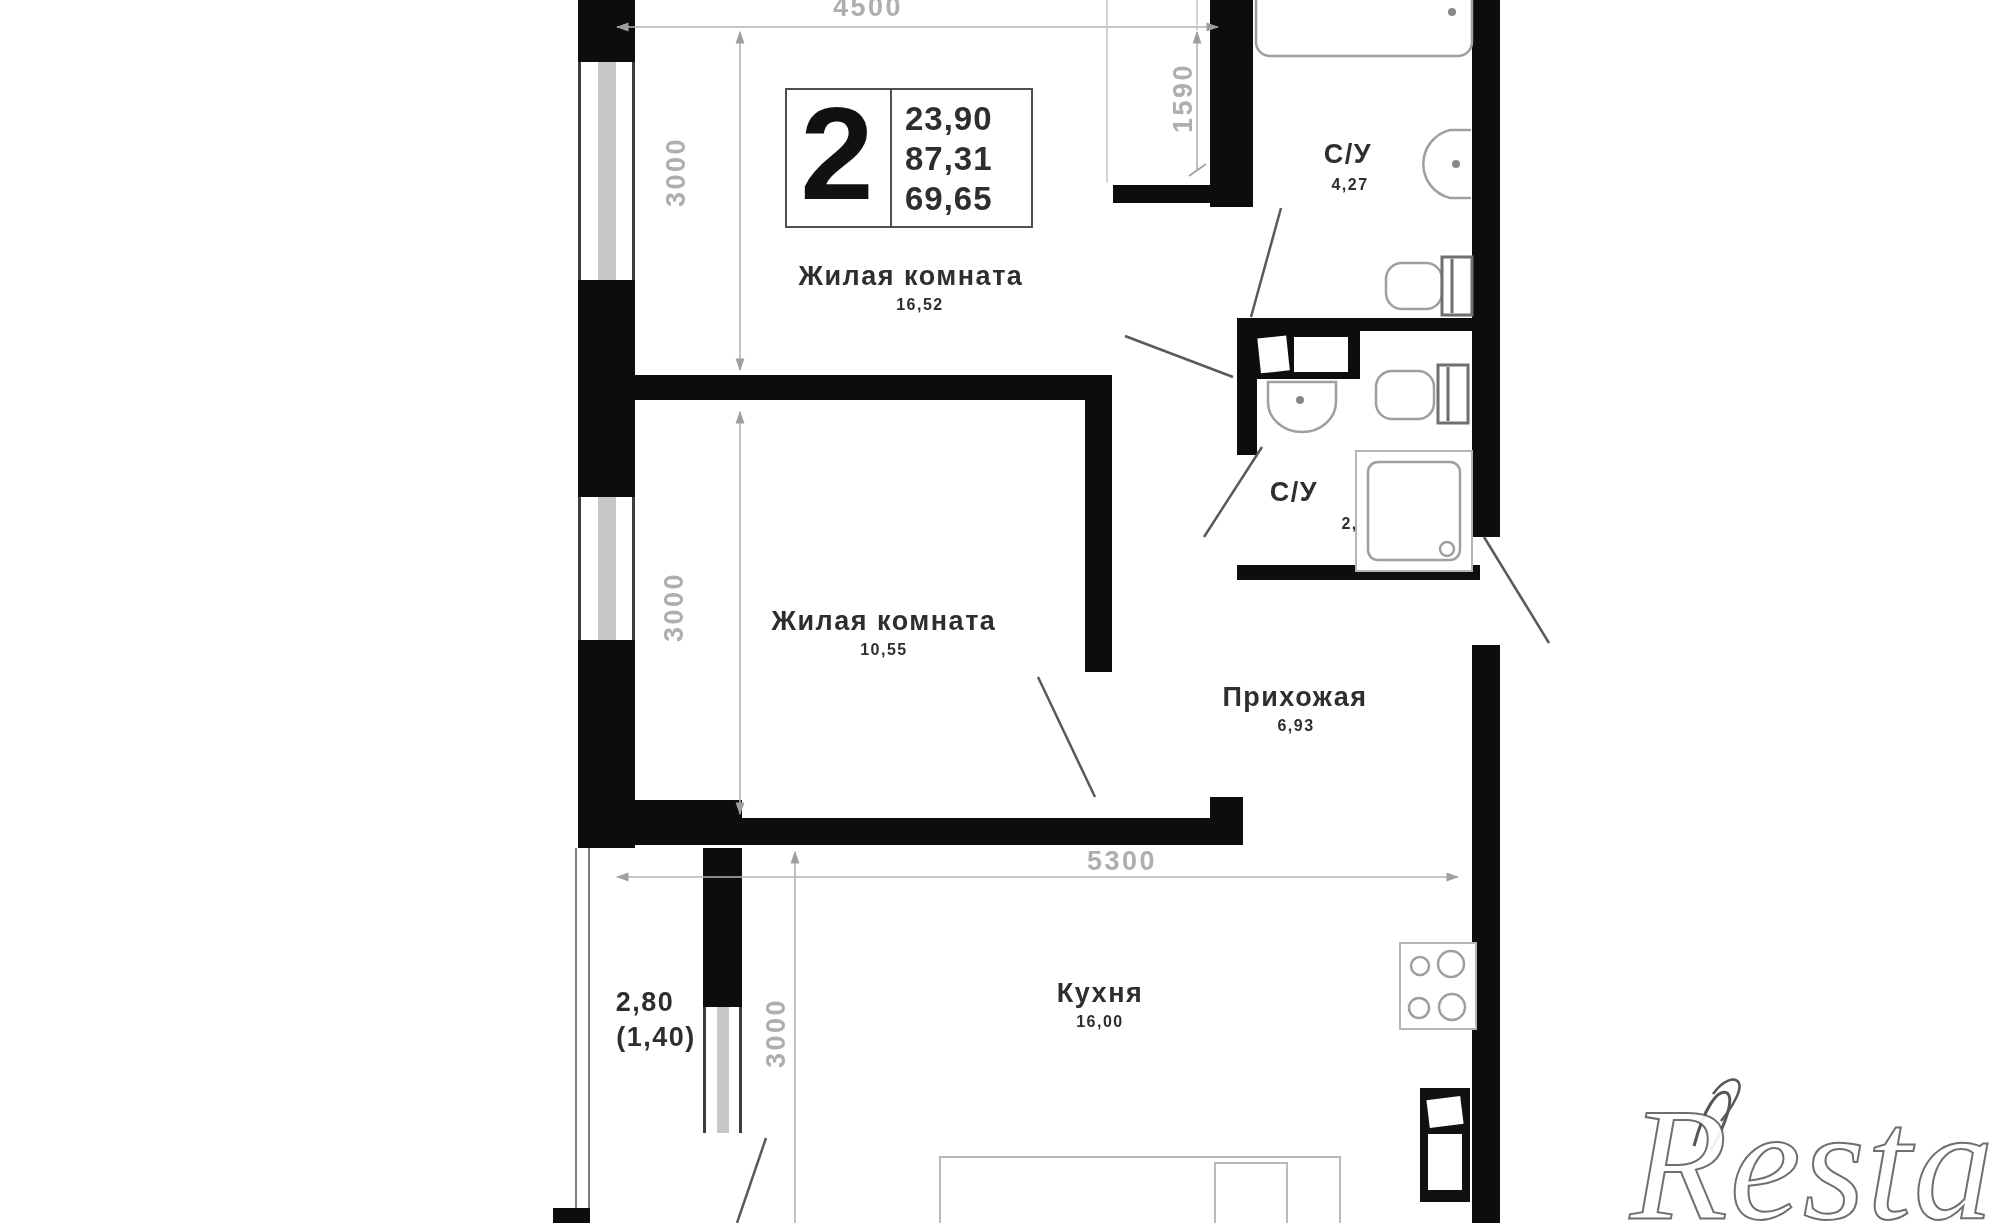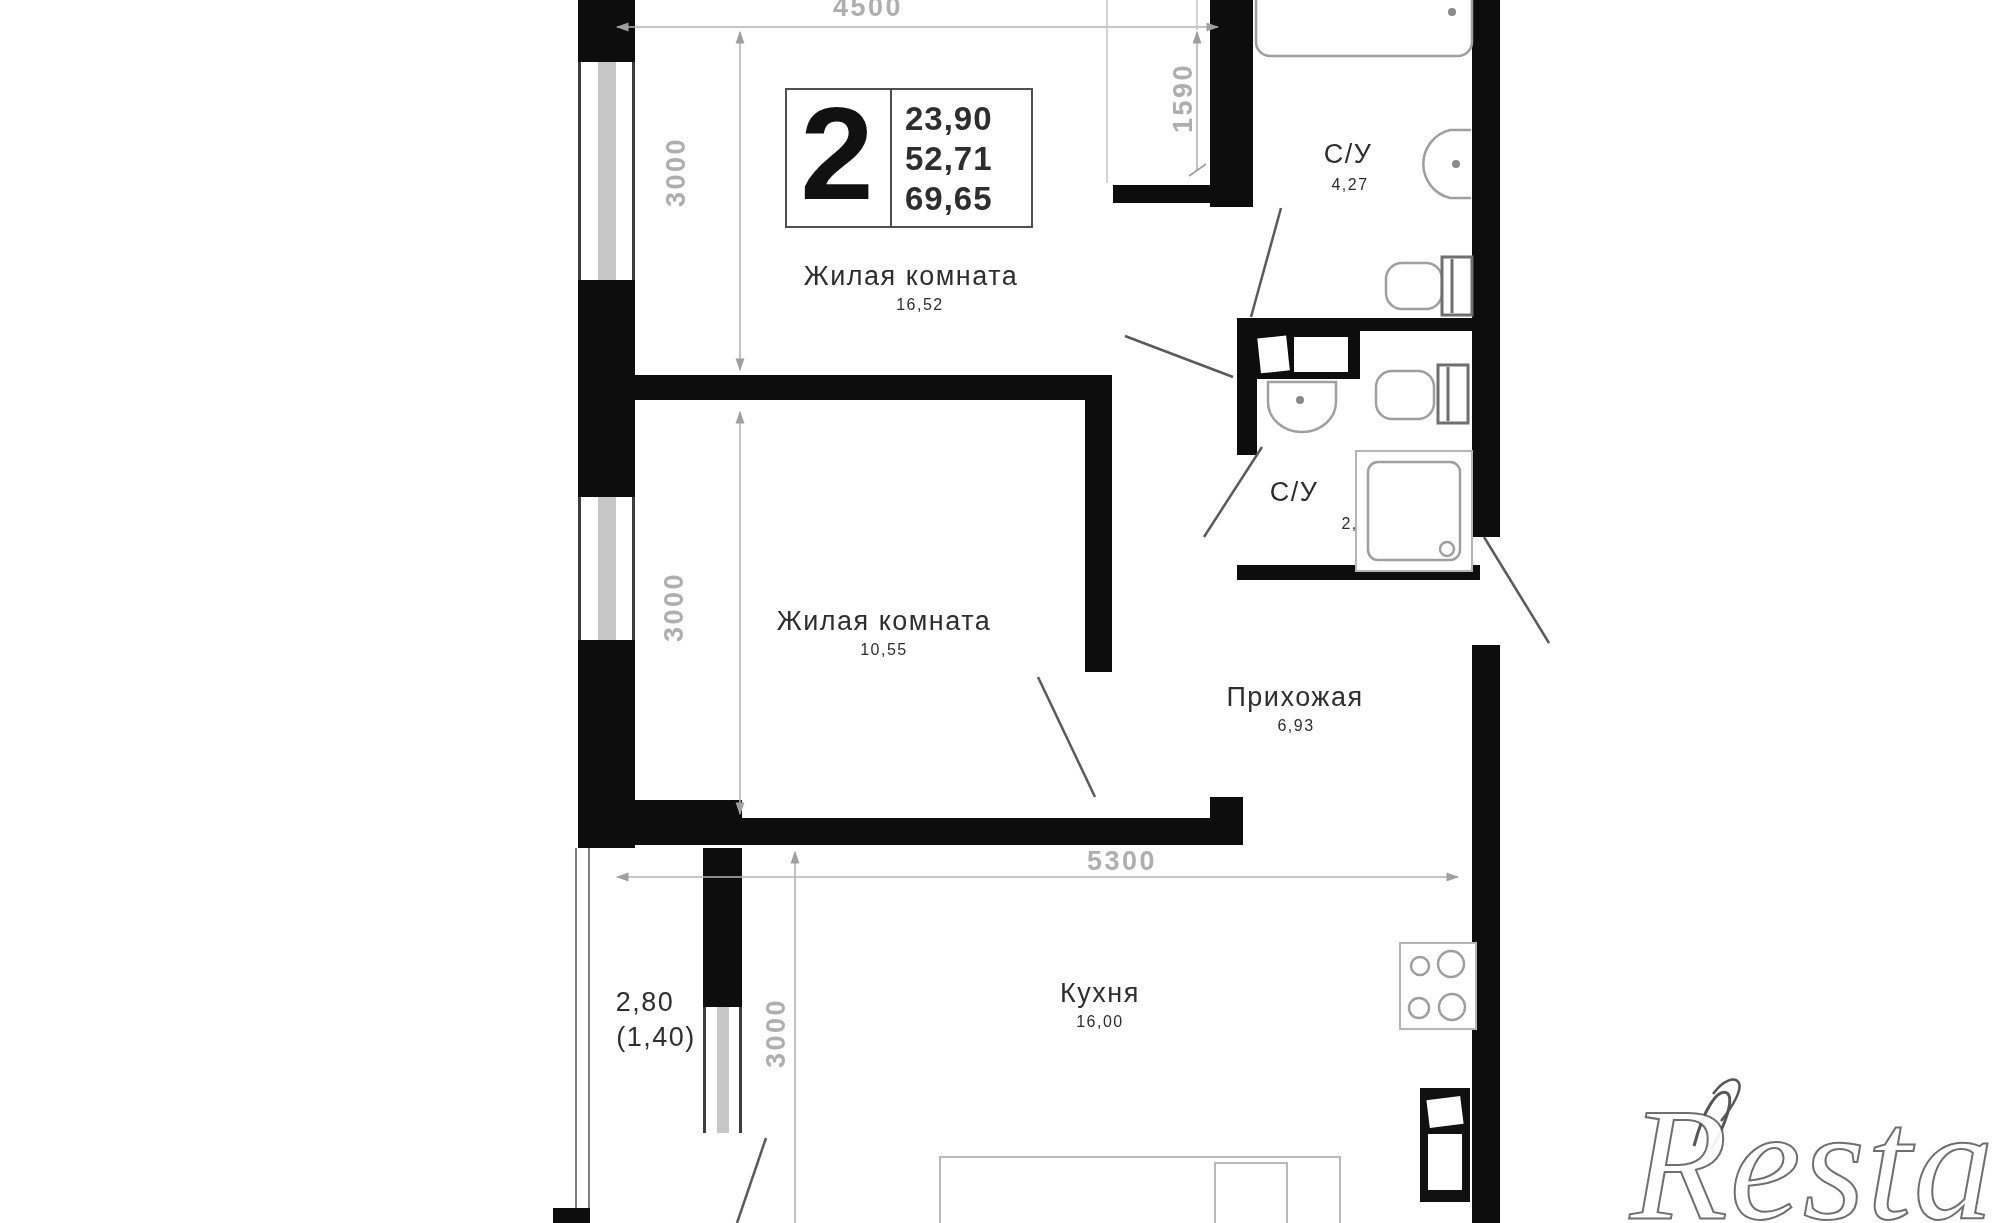--- a/index.html
+++ b/index.html
@@ -2,21 +2,21 @@
 <html><head>
 <meta charset="utf-8">
 <style>
   html,body{margin:0;padding:0;background:#fff;}
   #stage{position:relative;width:2000px;height:1223px;background:#ffffff;overflow:hidden;
          font-family:"Liberation Sans",sans-serif;}
   .wall{position:absolute;background:#0d0d0d;}
   .win{position:absolute;background:#ffffff;border-left:3px solid #3e3e3e;border-right:3px solid #3e3e3e;box-sizing:border-box;}
   .win .glass{position:absolute;top:0;bottom:0;left:50%;width:18px;margin-left:-9px;background:#c7c7c7;}
   .parapet{position:absolute;border-left:2px solid #7d7d7d;border-right:2px solid #7d7d7d;box-sizing:border-box;background:#fff;}
-  .lbl{position:absolute;width:360px;text-align:center;color:#2e2e2e;font-weight:400;
+  .lbl{position:absolute;width:360px;text-align:center;color:#2e2e2e;font-weight:700;
        font-size:27px;letter-spacing:1.5px;line-height:1.1;}
   .area{font-size:16px;}
   .dim{position:absolute;width:120px;height:30px;text-align:center;color:#aeaeae;font-weight:700;
        font-size:27px;letter-spacing:2.5px;line-height:30px;}
   .dim.h{width:200px;}
   .rot{transform:rotate(-90deg);}
   #unit-card{position:absolute;left:785px;top:88px;width:248px;height:140px;background:#fff;
              border:2px solid #4f4f4f;box-sizing:border-box;z-index:6;}
   #unit-card .divider{position:absolute;left:103px;top:0;bottom:0;width:2px;background:#4f4f4f;}
   #unit-card .big{position:absolute;left:0;top:-6px;width:100px;height:140px;font-size:132px;
@@ -134,21 +134,21 @@
     <g stroke="#565656" fill="none">
       <path d="M1694,1146 C1704,1108 1718,1088 1727,1093 C1734,1098 1727,1122 1711,1150" stroke-width="3"></path>
       <path d="M1713,1094 C1723,1080 1735,1076 1739,1083 C1742,1090 1733,1106 1721,1121" stroke-width="2.5"></path>
     </g>
   </svg>
 
   <div id="unit-card">
     <div class="big">2</div>
     <div class="divider"></div>
     <div class="num" style="top:10px">23,90</div>
-    <div class="num" style="top:50px">52,71</div>
+    <div class="num" style="top:50px">87,31</div>
     <div class="num" style="top:90px">69,65</div>
   </div>
 
   <div class="layer">
     <div class="lbl" style="left:731px;top:262px">Жилая комната</div>
     <div class="lbl area" style="left:740px;top:296px">16,52</div>
     <div class="lbl" style="left:704px;top:607px">Жилая комната</div>
     <div class="lbl area" style="left:704px;top:641px">10,55</div>
     <div class="lbl" style="left:920px;top:979px">Кухня</div>
     <div class="lbl area" style="left:920px;top:1013px">16,00</div>

